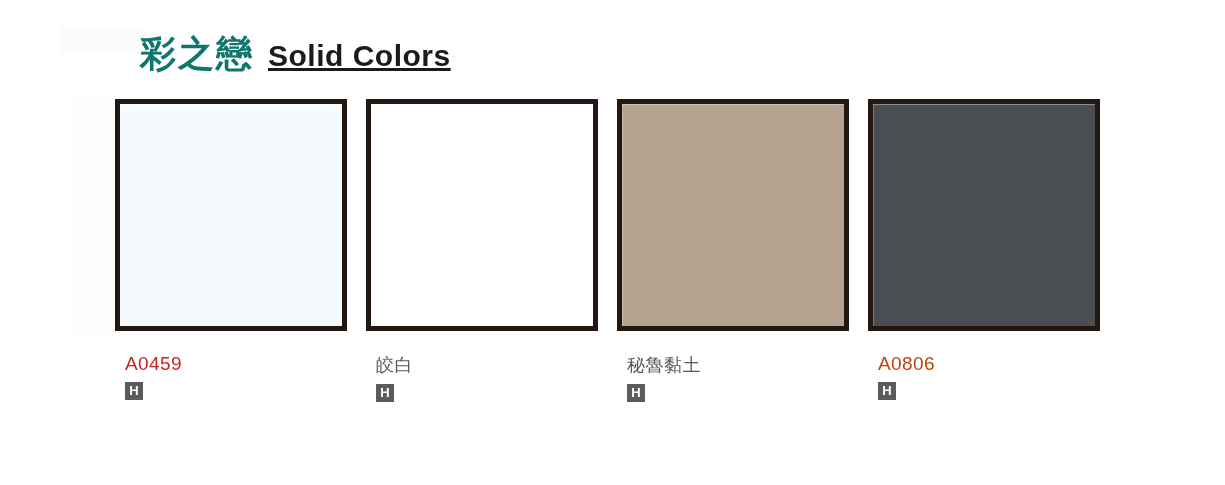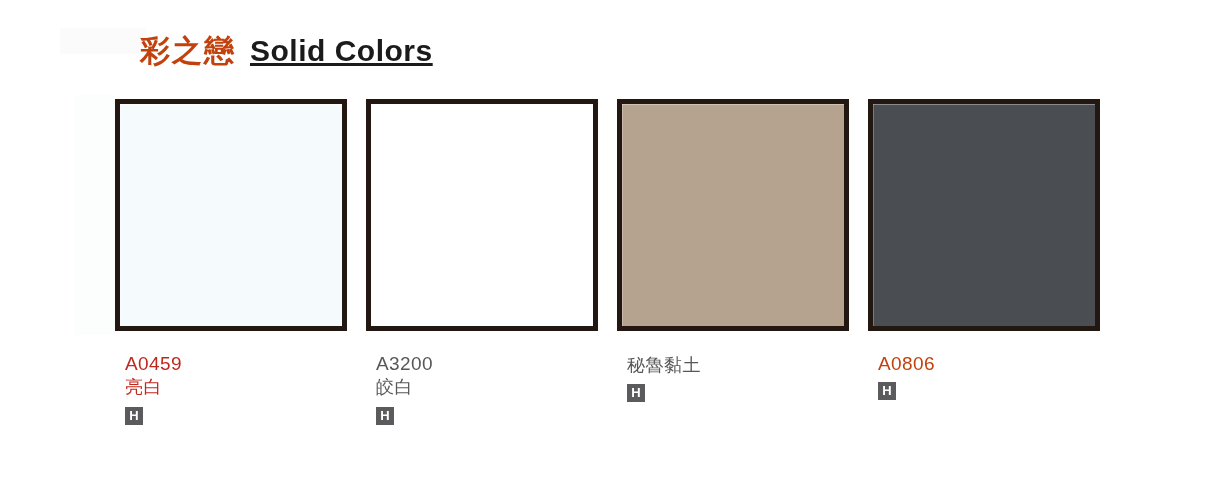--- a/index.html
+++ b/index.html
@@ -40,23 +40,23 @@
   .page-header {
     position: absolute;
     left: 140px;
     top: 36px;
     display: flex;
     align-items: baseline;
     white-space: nowrap;
   }
   .title-cn {
     font-family: "DejaVu Sans", "Liberation Sans", sans-serif;
-    font-size: 30px;
+    font-size: 36px;
     font-weight: bold;
-    color: #c2410c;
+    color: #0f766e;
     letter-spacing: 2px;
     line-height: 1;
   }
   .title-en {
     font-size: 30px;
     font-weight: bold;
     color: #1b1b1b;
     letter-spacing: 0.5px;
     line-height: 1;
     margin-left: 14px;
@@ -145,30 +145,28 @@
 <div class="page-header">
   <span class="title-cn">彩之戀</span>
   <span class="title-en">Solid Colors</span>
 </div>
 
 <div class="swatch-grid" id="swatch-grid">
     <div class="swatch-card is-highlighted">
       <div class="swatch-chip" style="background: rgb(245, 250, 252); border-color: rgb(35, 23, 17);"></div>
       <div class="swatch-meta">
         <div class="swatch-code" style="color: rgb(192, 40, 30);">A0459</div>
-        <div class="swatch-name" style="color: rgb(192, 40, 30);">亮白</div>
         <div class="badge-row">
           <span class="finish-badge">H</span>
         </div>
       </div>
     </div>
     <div class="swatch-card">
       <div class="swatch-chip" style="background: rgb(255, 255, 255); border-color: rgb(35, 23, 17);"></div>
       <div class="swatch-meta">
-        <div class="swatch-code" style="color: rgb(88, 88, 90);">A3200</div>
         <div class="swatch-name" style="color: rgb(88, 88, 90);">皎白</div>
         <div class="badge-row">
           <span class="finish-badge">H</span>
         </div>
       </div>
     </div>
     <div class="swatch-card">
       <div class="swatch-chip" style="background: rgb(181, 163, 144); border-color: rgb(35, 23, 17);"></div>
       <div class="swatch-meta">
         <div class="swatch-name" style="color: rgb(88, 88, 90);">秘魯黏土</div>

